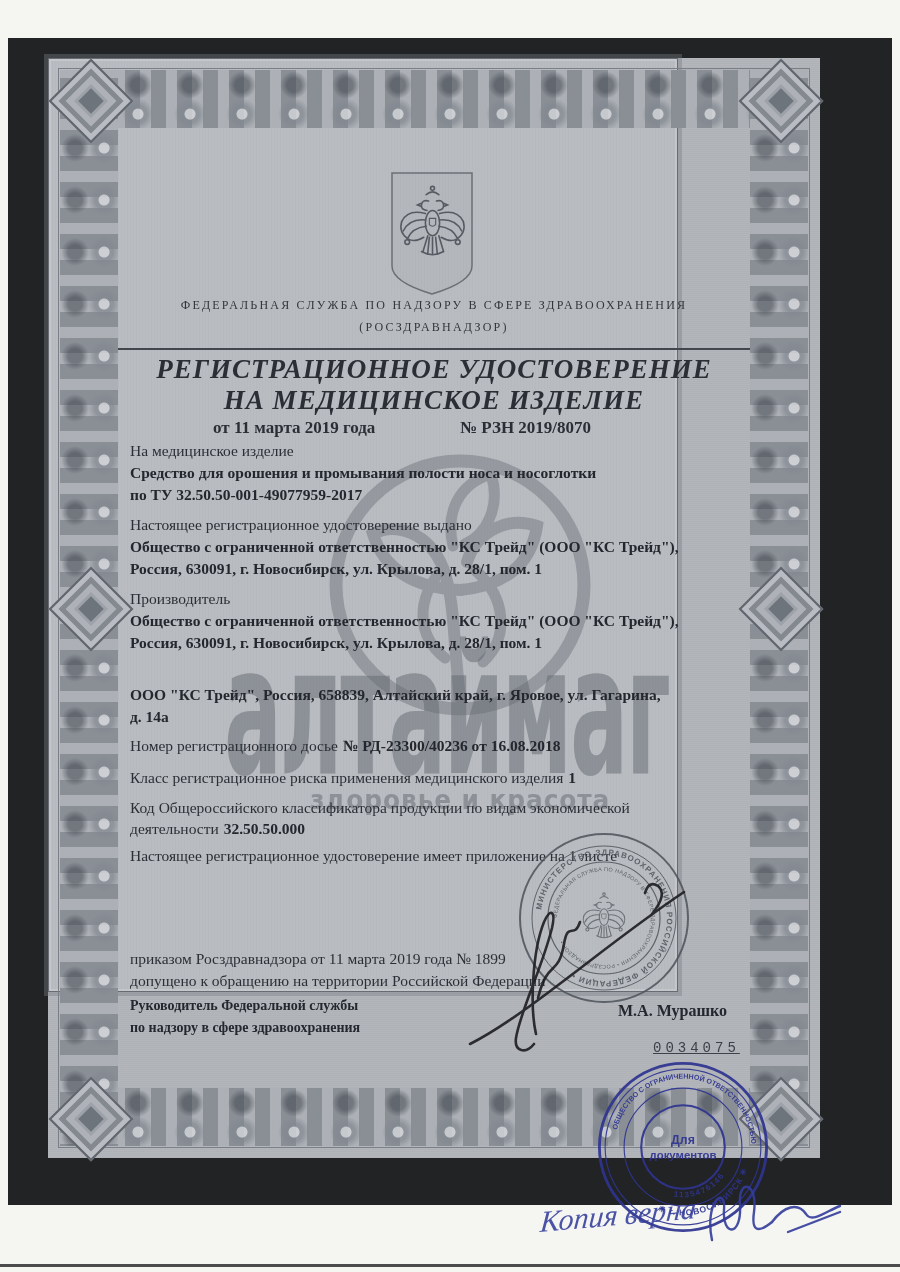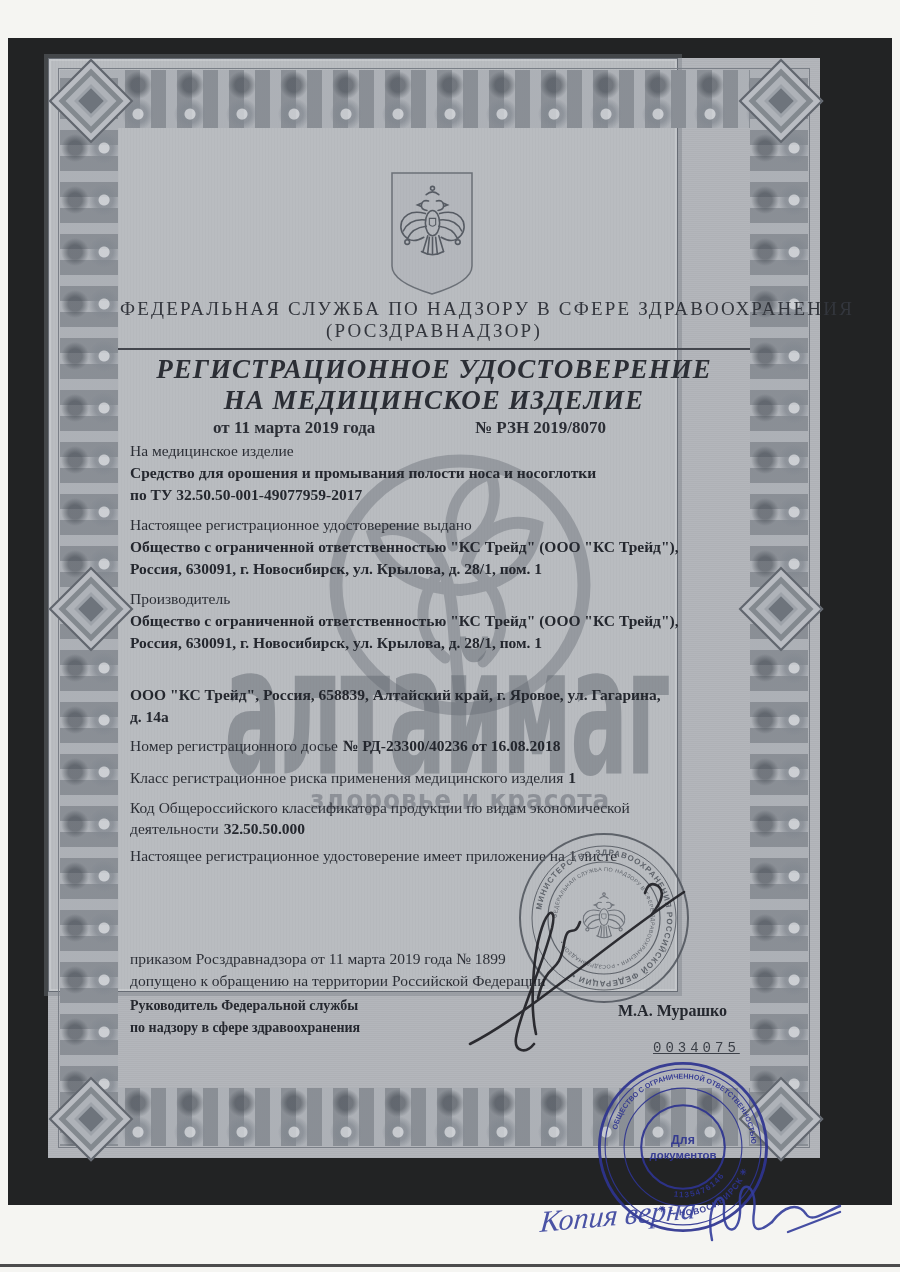--- a/index.html
+++ b/index.html
@@ -46,21 +46,21 @@
   .wm-logo{left:277px;top:392px;width:270px;height:270px;z-index:4;opacity:.45;}
   .wm-brand{left:176px;top:565px;z-index:4;font-family:"DejaVu Sans",sans-serif;font-weight:bold;
     font-size:165px;line-height:1;color:rgba(98,103,111,.5);white-space:nowrap;
     transform:scale(.52,1.08);transform-origin:0 0;letter-spacing:-4px;}
   .wm-tagline{left:262px;top:726px;z-index:4;font-family:"DejaVu Sans",sans-serif;font-weight:bold;
     font-size:27px;color:rgba(105,110,118,.55);white-space:nowrap;transform:scale(.92,1);transform-origin:0 0;letter-spacing:1px;}
 
   
   .txt{z-index:5;color:#2c2f36;}
   .center{width:628px;left:72px;text-align:center;}
-  .agency{font-size:19px;letter-spacing:2.2px;color:#33363d;white-space:nowrap;}
+  .agency{font-size:12px;letter-spacing:2.2px;color:#33363d;white-space:nowrap;}
   .divider{left:70px;width:632px;height:2px;background:#43464d;z-index:5;}
   .doctitle{font-weight:bold;font-size:27px;letter-spacing:1px;color:#2b2e35;white-space:nowrap;font-style:italic;}
   .subrow{font-weight:bold;font-size:17px;color:#2b2e35;white-space:nowrap;}
   .lbl{font-size:15.5px;white-space:nowrap;}
   .val{font-weight:bold;font-size:15.5px;color:#24272e;white-space:nowrap;}
   .field{left:82px;width:640px;font-size:15.5px;line-height:21px;}
   .field .fl{color:#2c2f36;}
   .field .fv{font-weight:bold;color:#24272e;margin-left:5px;}
   .bodyleft{left:82px;}
   .sigblock{font-weight:bold;font-size:14px;color:#24272e;white-space:nowrap;}
@@ -138,21 +138,21 @@
     <path d="M8,3 H88 V96 Q88,112 48,124 Q8,112 8,96 Z" stroke="#6b7077" fill="rgba(40,44,50,0.03)" stroke-width="1.5"></path>
     <use href="#eagle-def" transform="translate(9,12) scale(0.79)"></use>
   </svg>
 
   <div class="abs txt center agency" style="top:240px;">ФЕДЕРАЛЬНАЯ СЛУЖБА ПО НАДЗОРУ В СФЕРЕ ЗДРАВООХРАНЕНИЯ</div>
   <div class="abs txt center agency" style="top:262px;">(РОСЗДРАВНАДЗОР)</div>
   <div class="abs divider" style="top:290px;"></div>
   <div class="abs txt center doctitle" style="top:296px;">РЕГИСТРАЦИОННОЕ УДОСТОВЕРЕНИЕ</div>
   <div class="abs txt center doctitle" style="top:327px;">НА МЕДИЦИНСКОЕ ИЗДЕЛИЕ</div>
   <div class="abs txt subrow" style="left:165px;top:360px;">от 11 марта 2019 года</div>
-  <div class="abs txt subrow" style="left:427px;top:360px;">№  РЗН 2019/8070</div>
+  <div class="abs txt subrow" style="left:412px;top:360px;">№  РЗН 2019/8070</div>
 
   <div class="abs txt lbl bodyleft" style="top:384px;">На медицинское изделие</div>
   <div class="abs txt val bodyleft" style="top:406px;">Средство для орошения и промывания полости носа и носоглотки</div>
   <div class="abs txt val bodyleft" style="top:428px;">по ТУ 32.50.50-001-49077959-2017</div>
 
   <div class="abs txt lbl bodyleft" style="top:458px;">Настоящее регистрационное удостоверение выдано</div>
   <div class="abs txt val bodyleft" style="top:480px;">Общество с ограниченной ответственностью "КС Трейд" (ООО "КС Трейд"),</div>
   <div class="abs txt val bodyleft" style="top:502px;">Россия, 630091, г. Новосибирск, ул. Крылова, д. 28/1, пом. 1</div>
 
   <div class="abs txt lbl bodyleft" style="top:532px;">Производитель</div>

